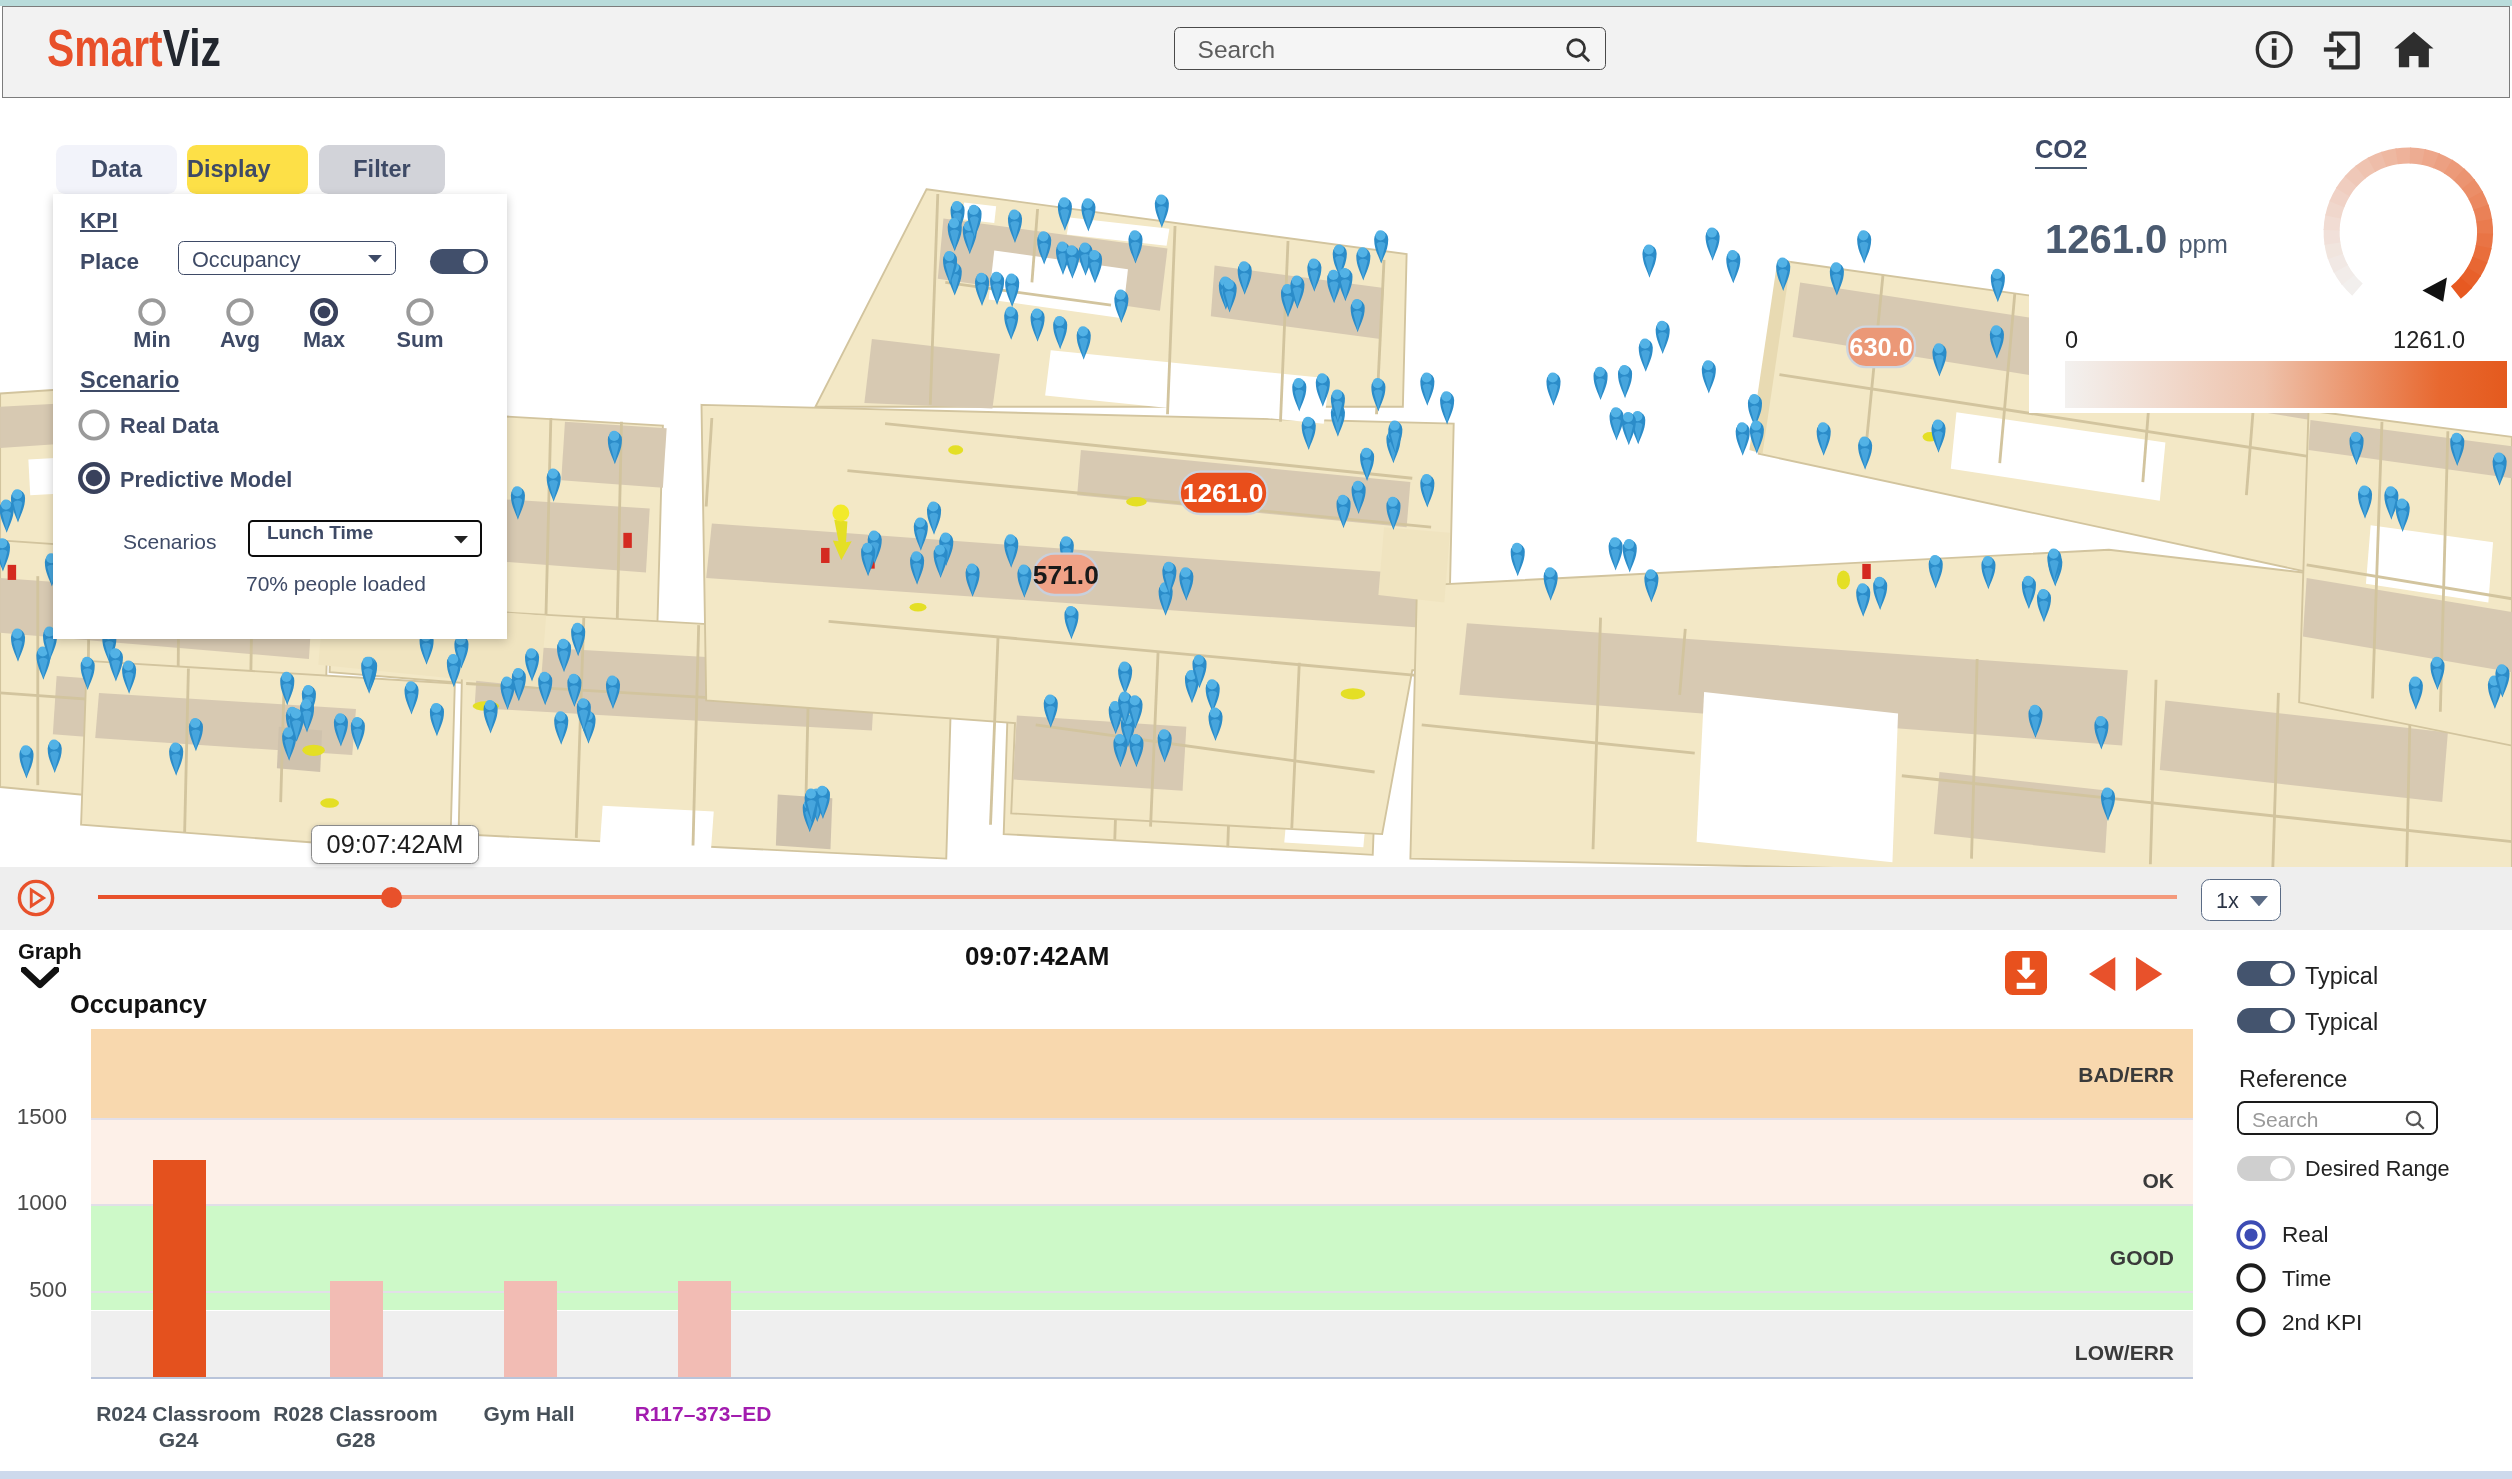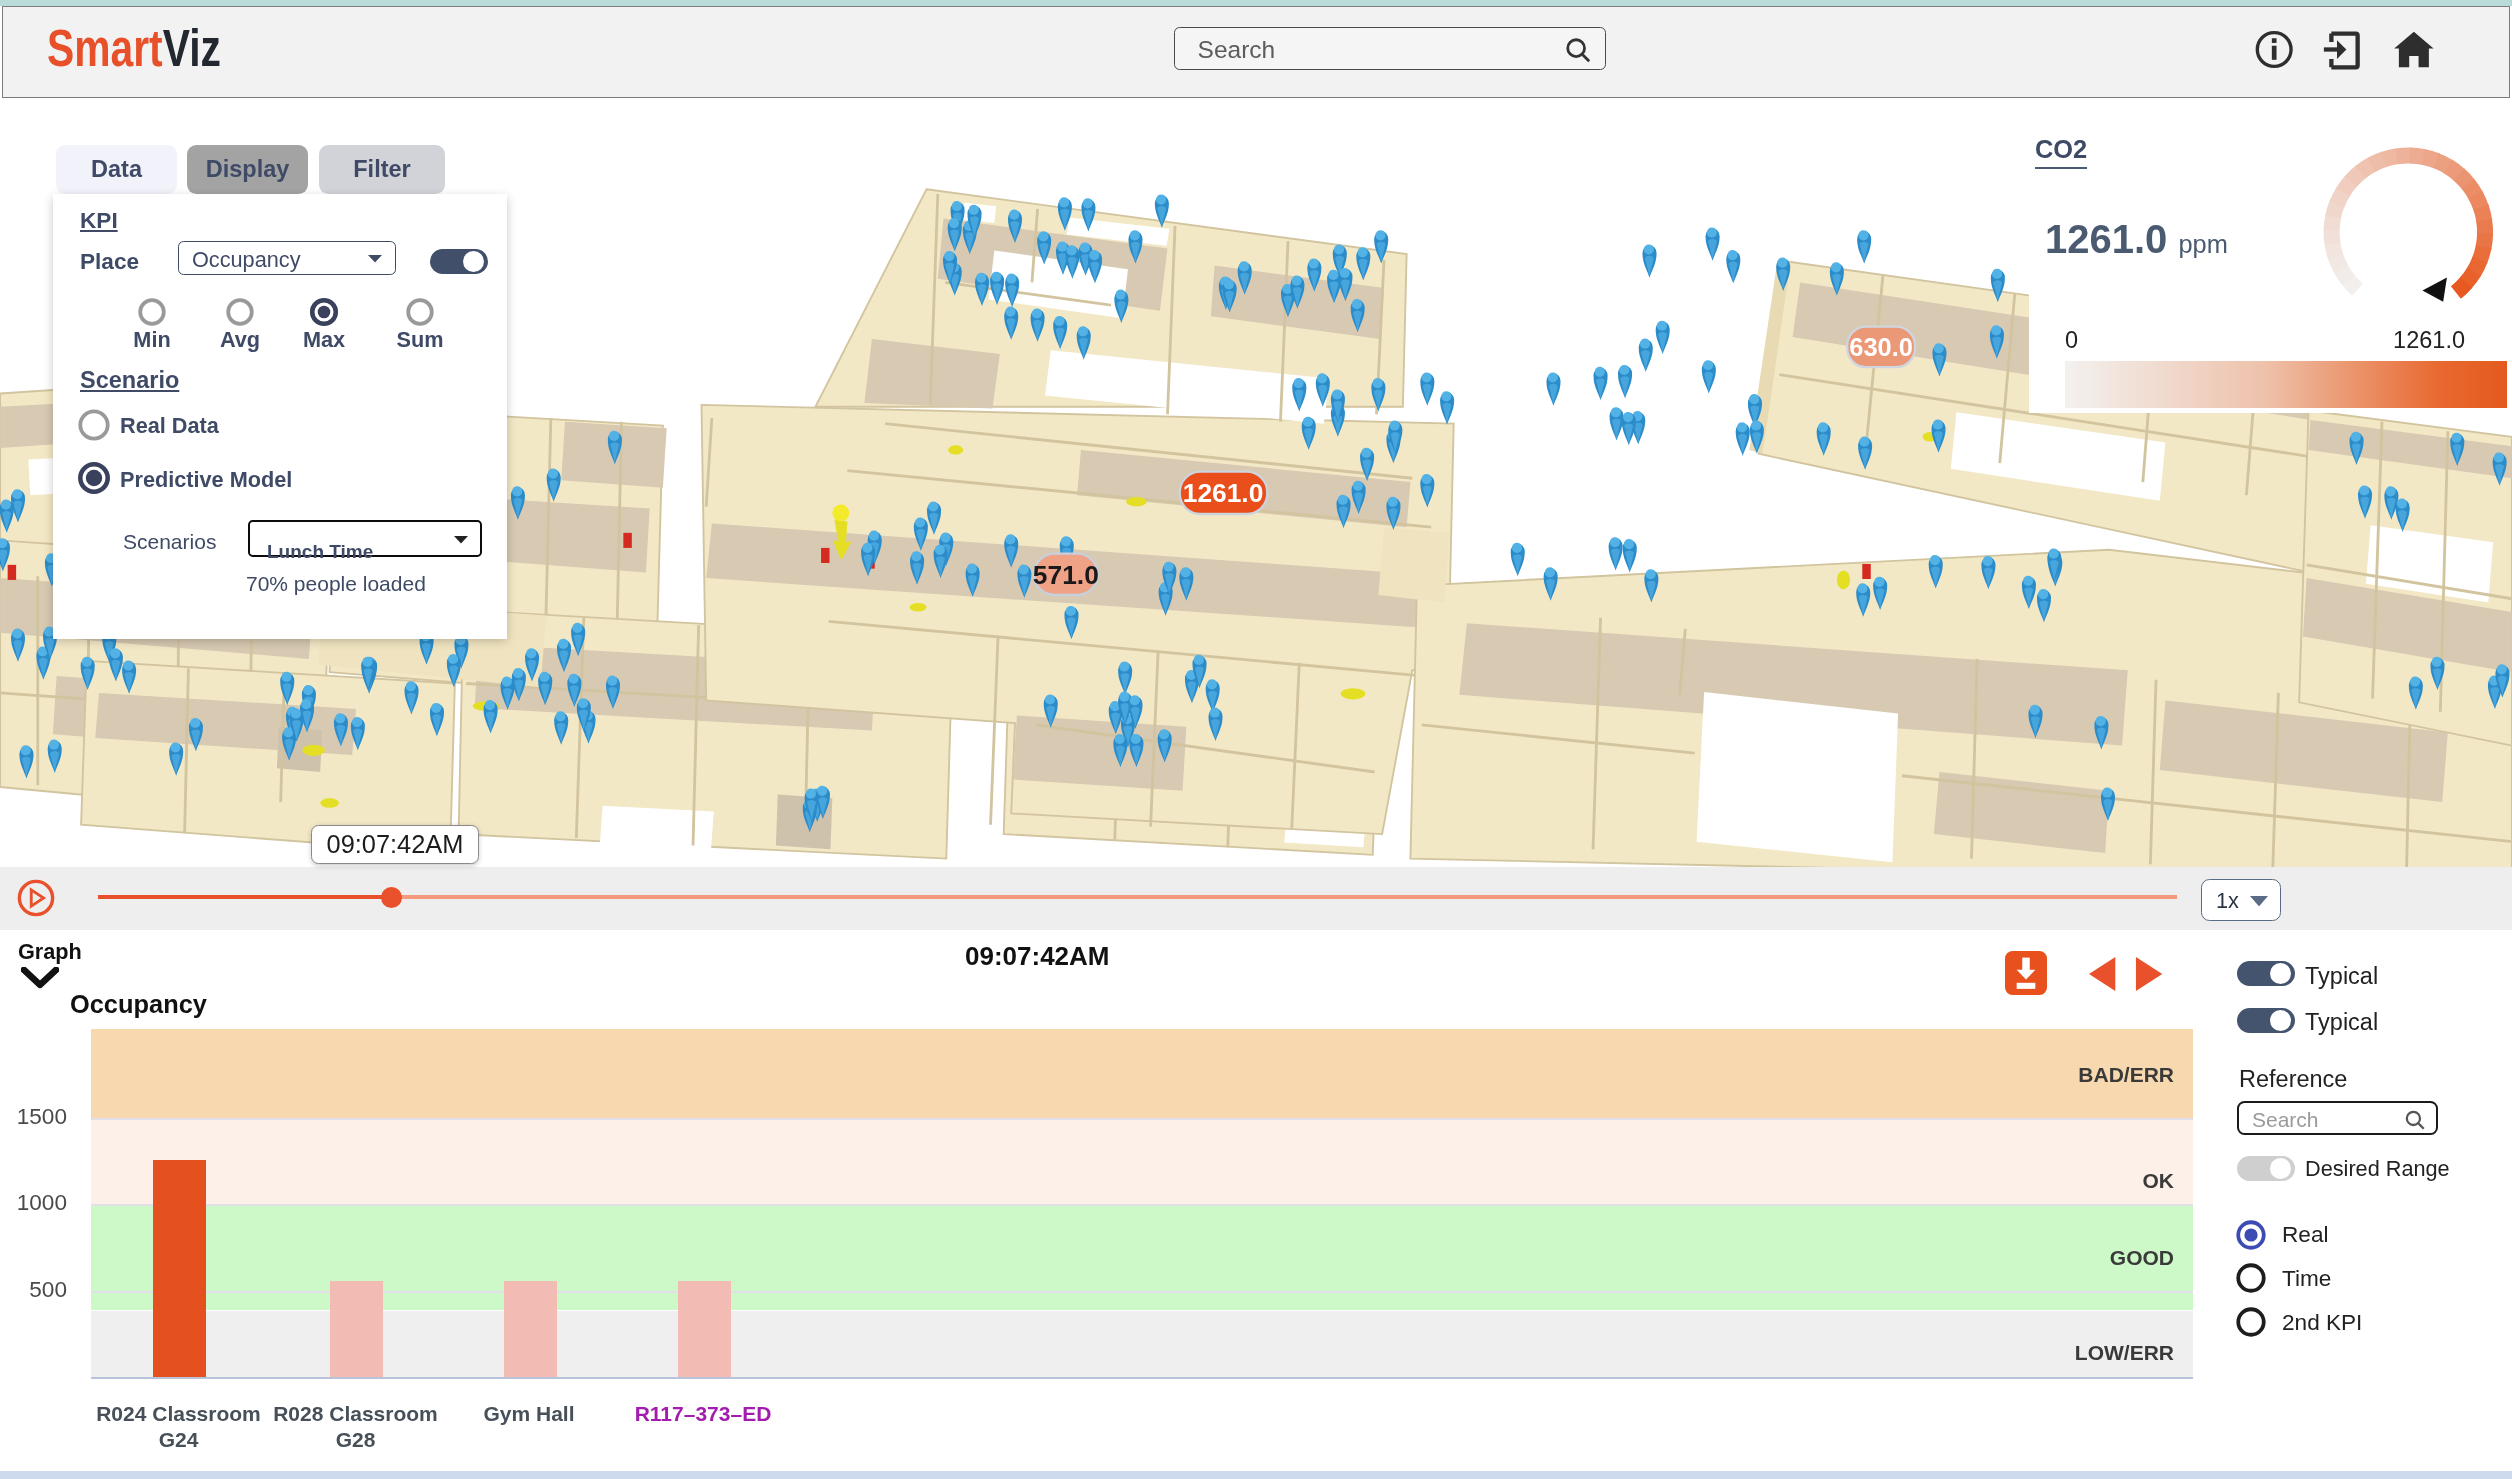--- a/index.html
+++ b/index.html
@@ -387,21 +387,21 @@
     <path d="M2637.0,262.5 A81.5,81.5 0 0 1 2632.7,277.2" stroke="#e96e3c" stroke-width="17" fill="none"></path>
     <path d="M2633.1,276.2 A81.5,81.5 0 0 1 2626.3,289.9" stroke="#e86733" stroke-width="17" fill="none"></path>
     <path d="M2626.9,288.9 A81.5,81.5 0 0 1 2617.8,301.2" stroke="#e8602a" stroke-width="17" fill="none"></path>
     <path d="M2618.6,300.4 A81.5,81.5 0 0 1 2607.5,311.0" stroke="#e75921" stroke-width="17" fill="none"></path>
     <path d="M2572,309 L2598,295 L2594,321 z" fill="#111"></path>
   </svg>
 <div class="abs" style="left:2065px;top:327px;font-size:23.5px;color:#222">0</div>
 <div class="abs" style="left:2341px;top:327px;width:124px;font-size:23.5px;color:#222;text-align:right">1261.0</div>
 <div class="abs" style="left:2065px;top:361px;width:442px;height:47px;background:linear-gradient(to right,#f3f1ef,#eec2ab 45%,#e8682f 85%,#e45a1e)"></div>
 <div class="abs" style="left:56px;top:145px;width:121px;height:49px;background:#f2f3fa;border-radius:9.4px;text-align:center;line-height:49px;font-size:23.5px;font-weight:bold;color:#3e4a66">Data</div>
-<div class="abs" style="left:187px;top:145px;width:121px;height:49px;background:#a3a3a3;border-radius:9.4px;text-align:center;line-height:49px;font-size:23.5px;font-weight:bold;color:#3e4a66">Display</div>
+<div class="abs" style="left:187px;top:145px;width:121px;height:49px;background:#fde047;border-radius:9.4px;text-align:left;line-height:49px;font-size:23.5px;font-weight:bold;color:#3e4a66">Display</div>
 <div class="abs" style="left:319px;top:145px;width:126px;height:49px;background:#d2d3d9;border-radius:9.4px;text-align:center;line-height:49px;font-size:23.5px;font-weight:bold;color:#3e4a66">Filter</div>
 <div class="abs" style="left:53px;top:194px;width:454px;height:445px;background:#fff;box-shadow:0 2.8px 9.4px rgba(0,0,0,.22)"></div>
 <div class="abs navy" style="left:80px;top:208px;font-size:22.6px;font-weight:bold;text-decoration:underline">KPI</div>
 <div class="abs navy" style="left:80px;top:249px;font-size:22.6px;font-weight:bold">Place</div>
 <div class="abs" style="left:178px;top:241px;width:218px;height:34px;border:1.9px solid #3e4a66;border-radius:5.6px">
 <span class="navy" style="position:absolute;left:13px;top:4.7px;font-size:21.7px">Occupancy</span>
 <svg style="position:absolute;right:13px;top:13px" width="14" height="7.5" viewBox="0 0 15 8">
       <path d="M0,0 h15 l-7.5,8 z" fill="#3e4a66"></path>
     </svg>
   </div>
@@ -430,21 +430,21 @@
     <circle cx="18" cy="18" r="14.5" fill="none" stroke="#9a9a9a" stroke-width="4"></circle>
   </svg>
 <div class="abs navy" style="left:120px;top:413px;font-size:21.7px;font-weight:bold">Real Data</div>
 <svg class="abs" style="left:77px;top:461px" width="34" height="34" viewBox="0 0 36 36">
     <circle cx="18" cy="18" r="14.5" fill="none" stroke="#39415c" stroke-width="4.8"></circle>
     <circle cx="18" cy="18" r="8.7" fill="#39415c"></circle>
   </svg>
 <div class="abs navy" style="left:120px;top:467px;font-size:21.7px;font-weight:bold">Predictive Model</div>
 <div class="abs navy" style="left:123px;top:530px;font-size:21px">Scenarios</div>
 <div class="abs" style="left:248px;top:520px;width:234px;height:37px;border:2.8px solid #0c0c0c;border-radius:4.7px">
-<span class="navy" style="position:absolute;left:17px;top:19px;font-size:19px;font-weight:bold">Lunch Time</span>
+<span class="navy" style="position:absolute;left:17px;top:0;font-size:19px;font-weight:bold">Lunch Time</span>
 <svg style="position:absolute;right:12.2px;top:14px" width="14" height="7.5" viewBox="0 0 15 8">
       <path d="M0,0 h15 l-7.5,8 z" fill="#222"></path>
     </svg>
   </div>
 <div class="abs navy" style="left:246px;top:572px;font-size:21px">70% people loaded</div>
 <div class="abs" style="left:0;top:867px;width:2512px;height:63px;background:#eeeeee"></div>
 <div class="abs" style="left:311px;top:825px;width:168px;height:39px;background:#fff;border:1.9px solid #8a8a8a;border-radius:7.5px;text-align:center;line-height:36px;font-size:25.4px;color:#1c1c1c;box-shadow:0 1.9px 5.6px rgba(0,0,0,.2)">09:07:42AM</div>
 <svg class="abs" style="left:17px;top:879px" width="38" height="38" viewBox="0 0 40 40">
 <circle cx="20" cy="20" r="17.5" fill="none" stroke="#e8512b" stroke-width="3.6"></circle>
 <path d="M15,11.5 L28,20 L15,28.5 z" fill="none" stroke="#e8512b" stroke-width="3"></path>

